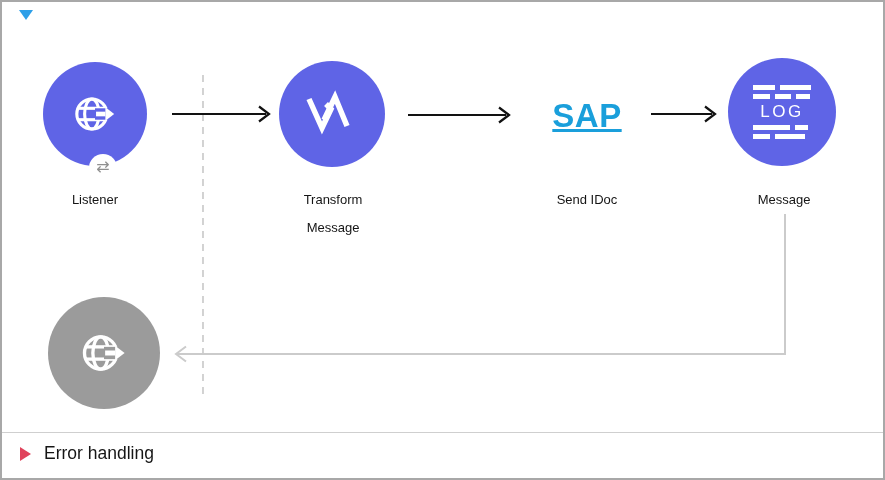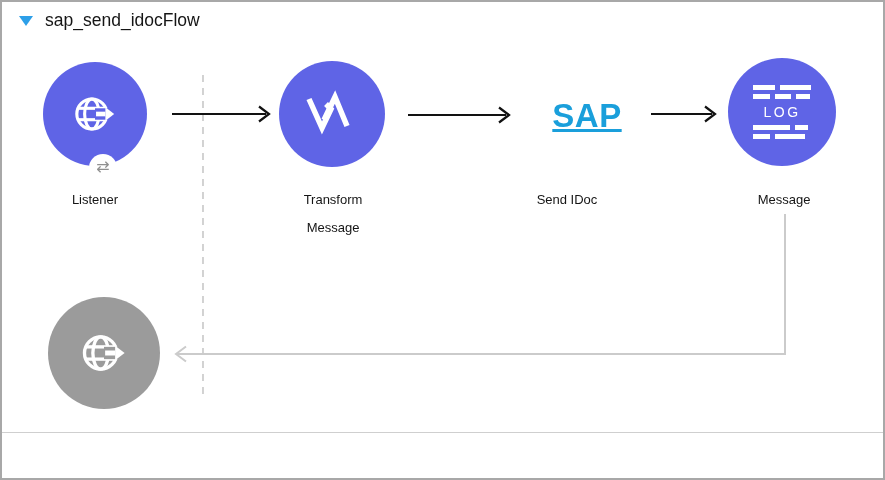--- a/index.html
+++ b/index.html
@@ -26,30 +26,30 @@
   .c-response{left:46px;top:295px;width:112px;height:112px;}
 
   .badge{position:absolute;left:46px;top:92px;width:28px;height:28px;border-radius:50%;
     background:#ffffff;display:flex;align-items:center;justify-content:center;}
   .badge span{font-size:16px;color:#909090;line-height:1;transform:translateY(-1px);}
 
   .node-label{position:absolute;top:184px;width:160px;text-align:center;font-size:13px;
     line-height:28px;color:var(--text-dark,#151515);}
   .l-listener{left:13px;}
   .l-transform{left:279px;width:104px;}
-  .l-sendidoc{left:485px;}
+  .l-sendidoc{left:505px;}
   .l-logger{left:702px;}
 
   .sap-logo{position:absolute;left:505px;top:95px;width:160px;text-align:center;
     font-size:33px;font-weight:bold;letter-spacing:0.5px;color:var(--sap-blue,#1a9fdb);text-decoration:underline;}
 
   .log-icon{width:58px;display:flex;flex-direction:column;gap:4px;}
   .log-row{display:flex;gap:5px;height:5px;}
   .log-bar{background:#ffffff;height:5px;}
-  .log-text{height:18px;font-size:14px;line-height:18px;letter-spacing:2.5px;
+  .log-text{height:18px;font-size:17px;line-height:18px;letter-spacing:2.5px;
     color:#ffffff;text-align:center;font-weight:400;}
 
   .divider{position:absolute;left:0;right:0;top:430px;height:1px;background:#cfcfcf;}
   .error-row{position:absolute;left:18px;top:441px;display:flex;align-items:center;gap:13px;}
   .tri-right{width:0;height:0;border-top:7.5px solid transparent;border-bottom:7.5px solid transparent;
     border-left:11px solid var(--error-red,#e0435c);}
   .error-label{font-size:17.5px;color:var(--text-dark,#151515);}
 </style>
 </head>
 <body>
@@ -71,21 +71,20 @@
       <path class="wire-black" d="M703 104.5 L713 112 L703 119.5"></path>
     </g>
     <g>
       <path class="wire-gray" d="M783 212 V352 H175"></path>
       <path class="wire-gray" d="M184 344.5 L174 352 L184 359.5"></path>
     </g>
   </svg>
 
   <div class="flow-header">
     <span class="tri-down"></span>
-    <span class="flow-title">sap_send_idocFlow</span>
   </div>
 
   <div class="circle purple c-listener">
     <svg width="54" height="54" viewBox="0 0 52 52">
       <g fill="none" stroke="#ffffff" stroke-width="3">
         <circle cx="23" cy="26" r="14.5"></circle>
         <ellipse cx="23" cy="26" rx="7" ry="14.5"></ellipse>
         <line x1="9.5" y1="20.5" x2="36.5" y2="20.5"></line>
         <line x1="9.5" y1="31.5" x2="36.5" y2="31.5"></line>
       </g>
@@ -144,14 +143,18 @@
         <line x1="9.5" y1="20.5" x2="36.5" y2="20.5"></line>
         <line x1="9.5" y1="31.5" x2="36.5" y2="31.5"></line>
       </g>
       <line x1="26" y1="26" x2="40" y2="26" stroke="var(--node-gray,#9b9b9b)" stroke-width="11"></line>
       <line x1="27" y1="26" x2="36" y2="26" stroke="#ffffff" stroke-width="4.5"></line>
       <polygon points="36,19.5 44.5,26 36,32.5" fill="#ffffff"></polygon>
     </svg>
   </div>
 
   <div class="divider"></div>
+  <div class="error-row">
+    <span class="tri-right"></span>
+    <span class="error-label">Error handling</span>
+  </div>
 
 </div>
 
 </body></html>

